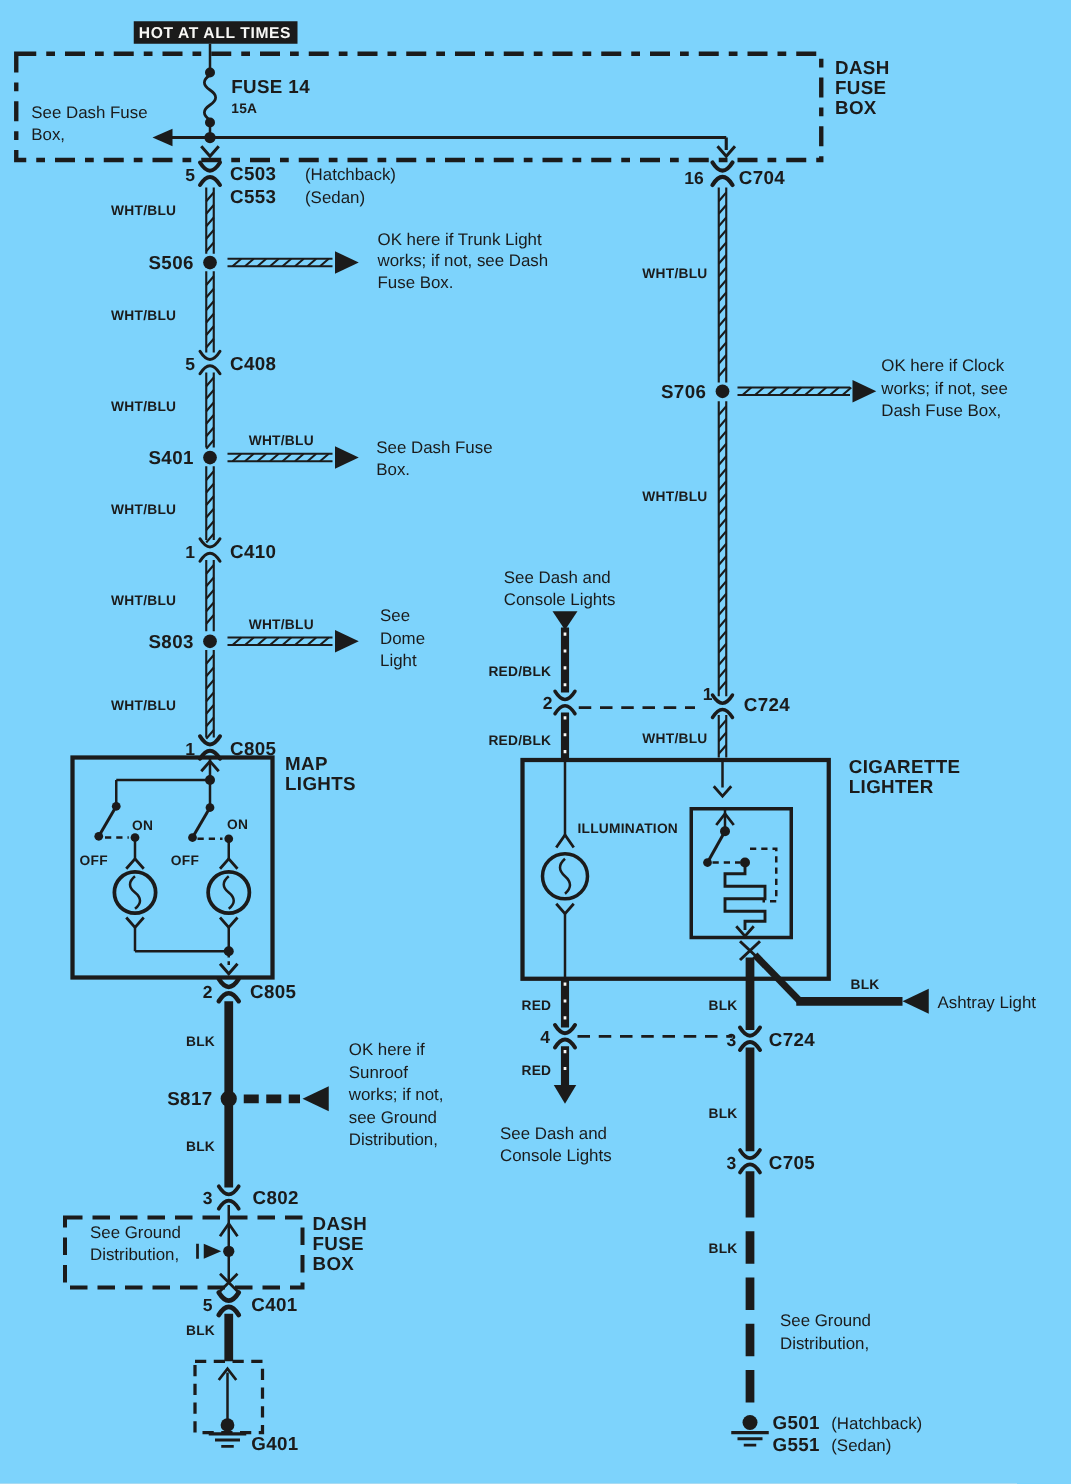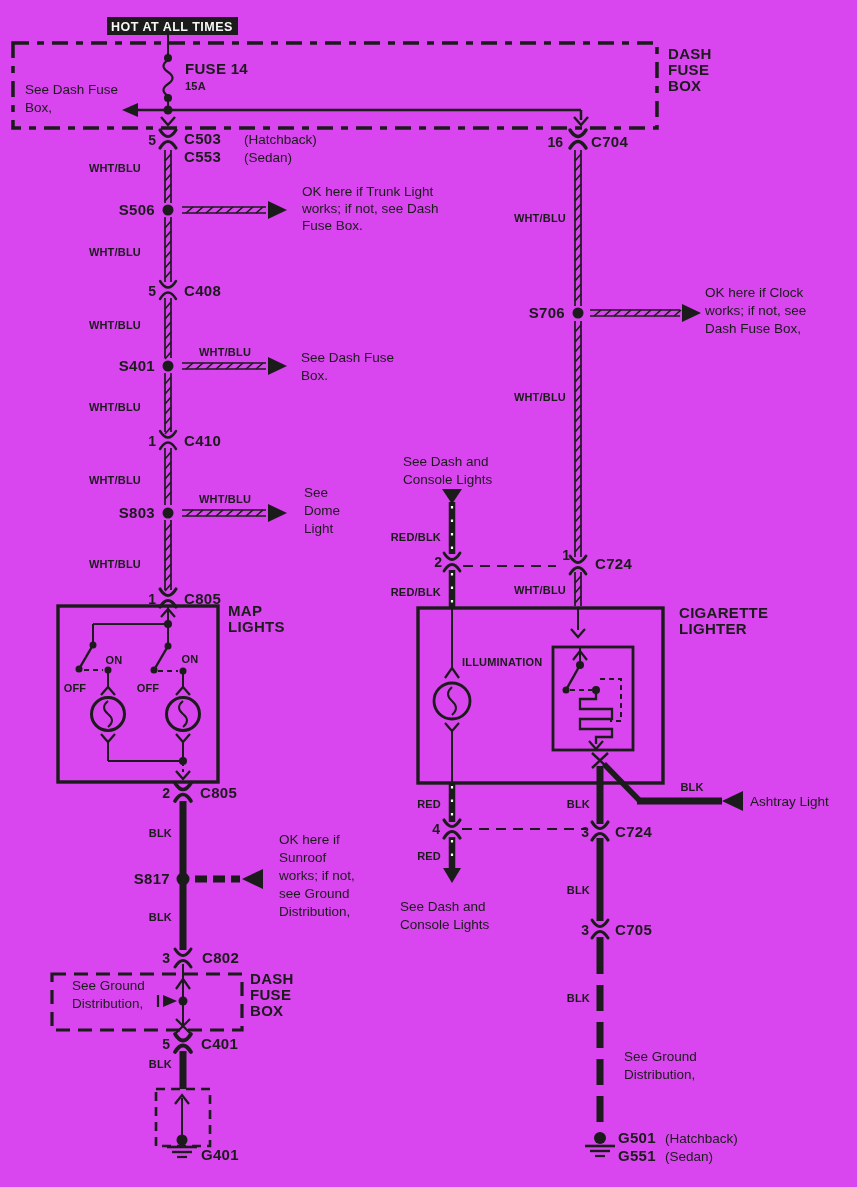--- a/index.html
+++ b/index.html
@@ -1,16 +1,16 @@
 <!DOCTYPE html>
 <html><head>
 <meta charset="utf-8">
 <style>
   html,body{margin:0;padding:0;background:#e8e8e6;}
-  .page{position:relative;width:857px;height:1187px;background:#d946ef;margin:0 auto;
+  .page{position:relative;width:857px;height:1187px;background:#7dd3fc;margin:0 auto;
         font-family:"Liberation Sans","DejaVu Sans",sans-serif;}
   svg{position:absolute;left:0;top:0;}
   svg text{font-family:"Liberation Sans","DejaVu Sans",sans-serif;fill:#1b1b1b;}
   .t-big{font-size:15px;font-weight:bold;letter-spacing:.3px;}
   .t-pin{font-size:14px;font-weight:bold;}
   .t-wire{font-size:11px;font-weight:bold;letter-spacing:.2px;}
   .t-note{font-size:13.5px;}
   .t-sb{font-size:11px;font-weight:bold;letter-spacing:.2px;}
   .t-banner{font-size:12.5px;font-weight:bold;fill:#f7f7f5;letter-spacing:.5px;}
   .end{text-anchor:end;} .mid{text-anchor:middle;}

